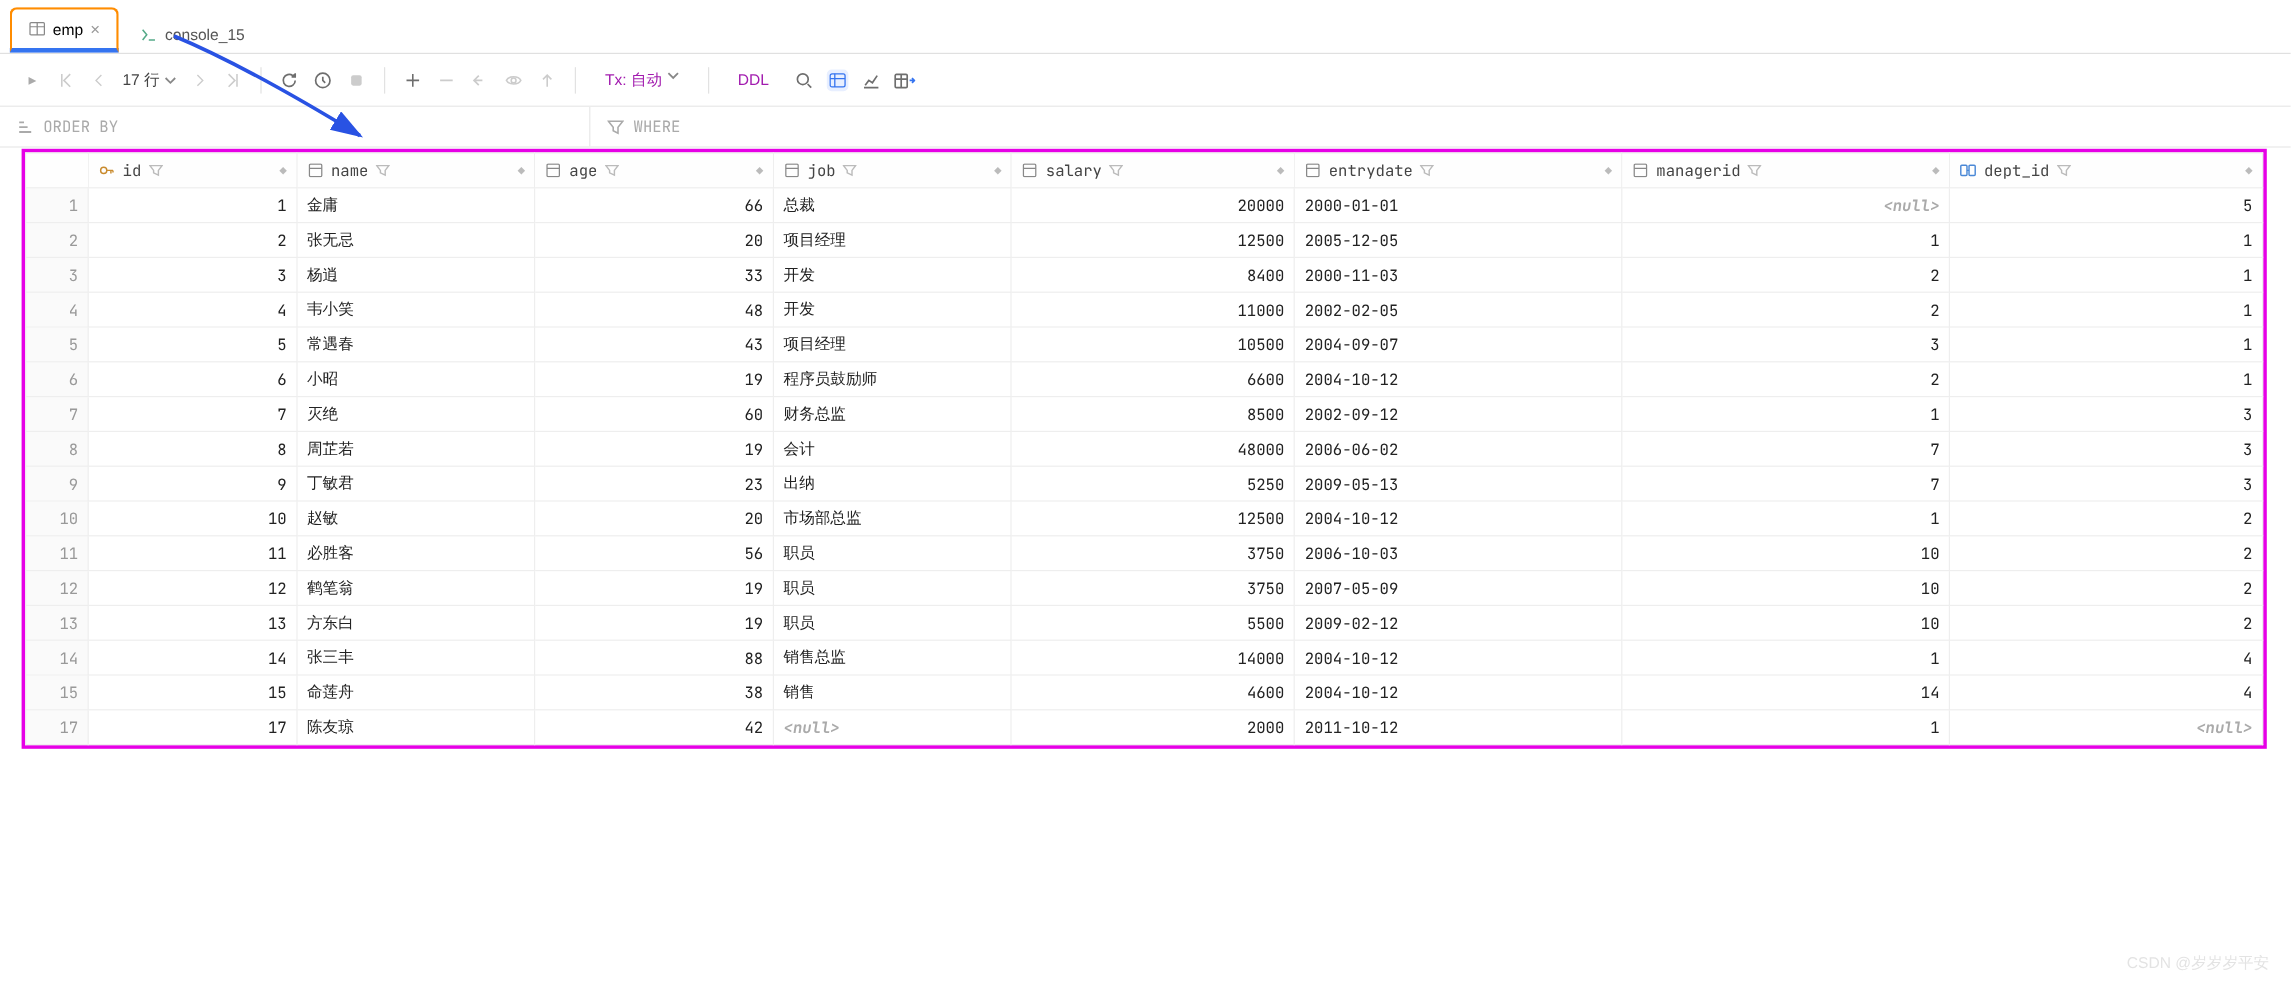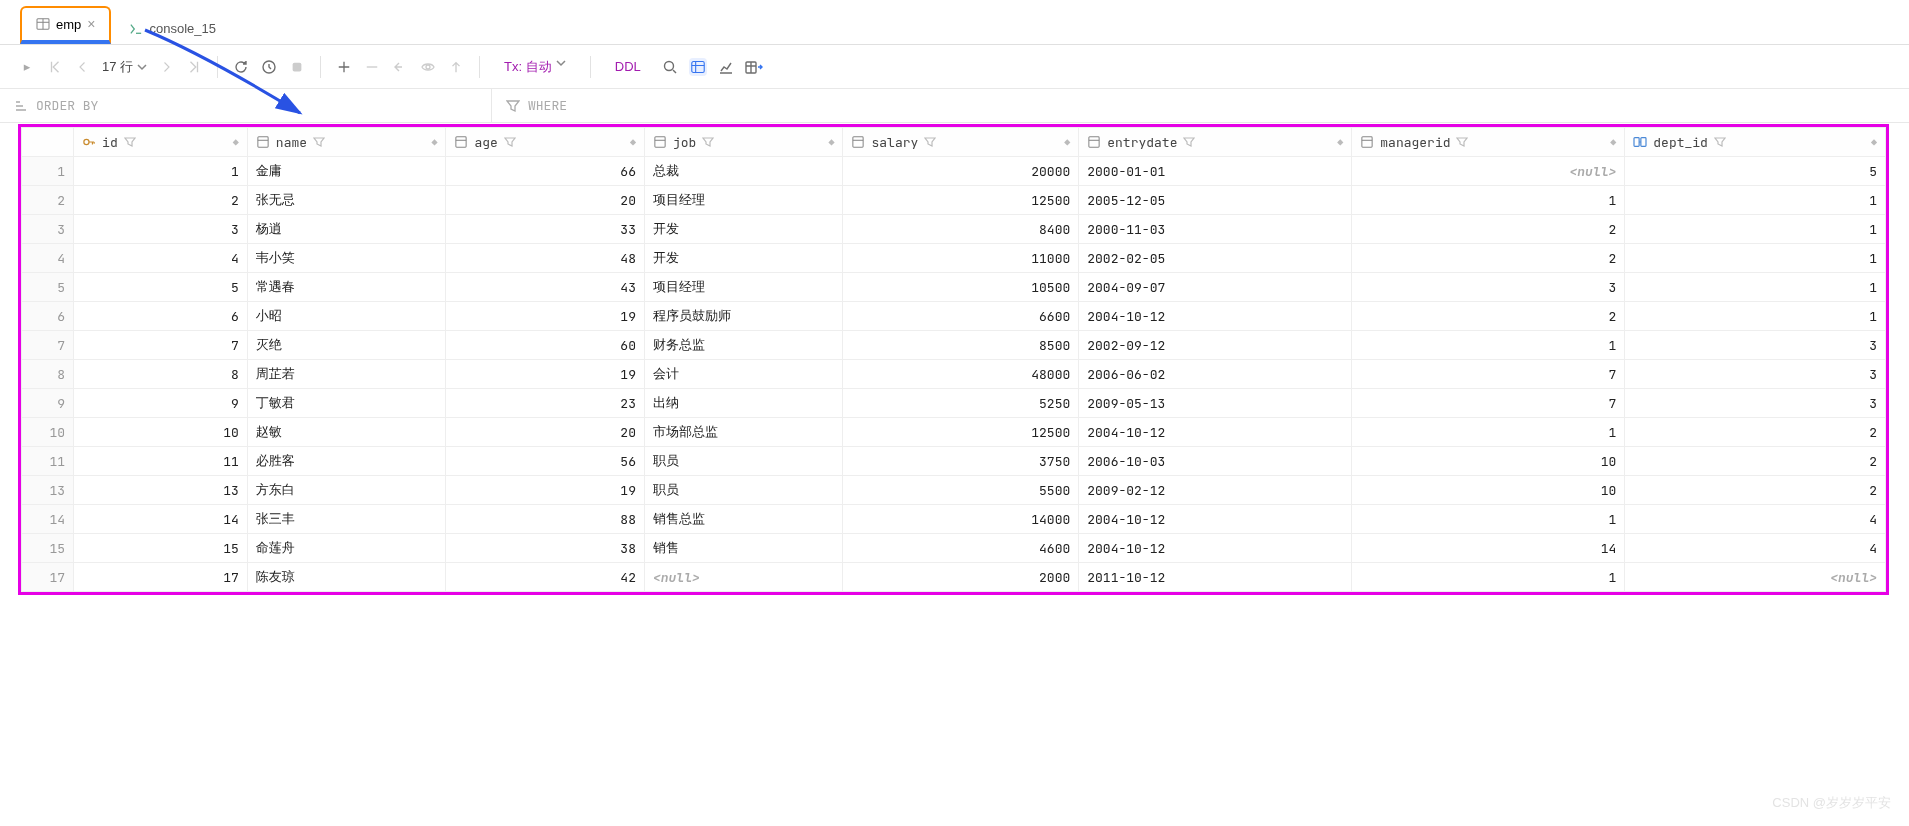--- a/index.html
+++ b/index.html
@@ -1,20 +1,20 @@
 <!DOCTYPE html>
 <html><head>
 <meta charset="utf-8">
 <style>
 * { box-sizing: border-box; margin: 0; padding: 0; }
 body { font-family: -apple-system, "Segoe UI", sans-serif; font-size: 13px; color: #333; background: #fff; width: 1909px; }
 .mono { font-family: "JetBrains Mono", Consolas, monospace; }
 
 
-.tabs { display: flex; padding: 6px 20px 0 20px; border-bottom: 1px solid #e0e0e0; gap: 4px; align-items: flex-end; }
+.tabs { display: flex; padding: 6px 20px 0 8px; border-bottom: 1px solid #e0e0e0; gap: 4px; align-items: flex-end; }
 .tab { display: flex; align-items: center; gap: 6px; padding: 8px 14px; border-radius: 6px 6px 0 0; color: #555; cursor: pointer; }
 .tab.active { border: 2px solid #ff8c00; border-bottom: 4px solid #3574f0; background: #fff; color: #000; }
 .tab .ico { width: 14px; height: 12px; }
 .tab .close { color: #999; font-size: 14px; }
 
 
 .toolbar { display: flex; align-items: center; padding: 6px 18px; gap: 10px; border-bottom: 1px solid #e8e8e8; height: 44px; }
 .tb-ico { width: 18px; height: 18px; display: flex; align-items: center; justify-content: center; color: #6e6e6e; stroke: #6e6e6e; fill: none; cursor: pointer; }
 .tb-ico.disabled { color: #ccc; stroke: #ccc; }
 .tb-sep { width: 1px; height: 22px; background: #e2e2e2; margin: 0 4px; }
@@ -429,20 +429,31 @@
           <td class="num">11</td>
           <td class="txt">必胜客</td>
           <td class="num">56</td>
           <td class="txt">职员</td>
           <td class="num">3750</td>
           <td class="txt">2006-10-03</td>
           <td class="num">10</td>
           <td class="num">2</td>
         </tr>
         <tr>
+          <td class="rownum">12</td>
+          <td class="num">12</td>
+          <td class="txt">鹤笔翁</td>
+          <td class="num">19</td>
+          <td class="txt">职员</td>
+          <td class="num">3750</td>
+          <td class="txt">2007-05-09</td>
+          <td class="num">10</td>
+          <td class="num">2</td>
+        </tr>
+        <tr>
           <td class="rownum">13</td>
           <td class="num">13</td>
           <td class="txt">方东白</td>
           <td class="num">19</td>
           <td class="txt">职员</td>
           <td class="num">5500</td>
           <td class="txt">2009-02-12</td>
           <td class="num">10</td>
           <td class="num">2</td>
         </tr>

